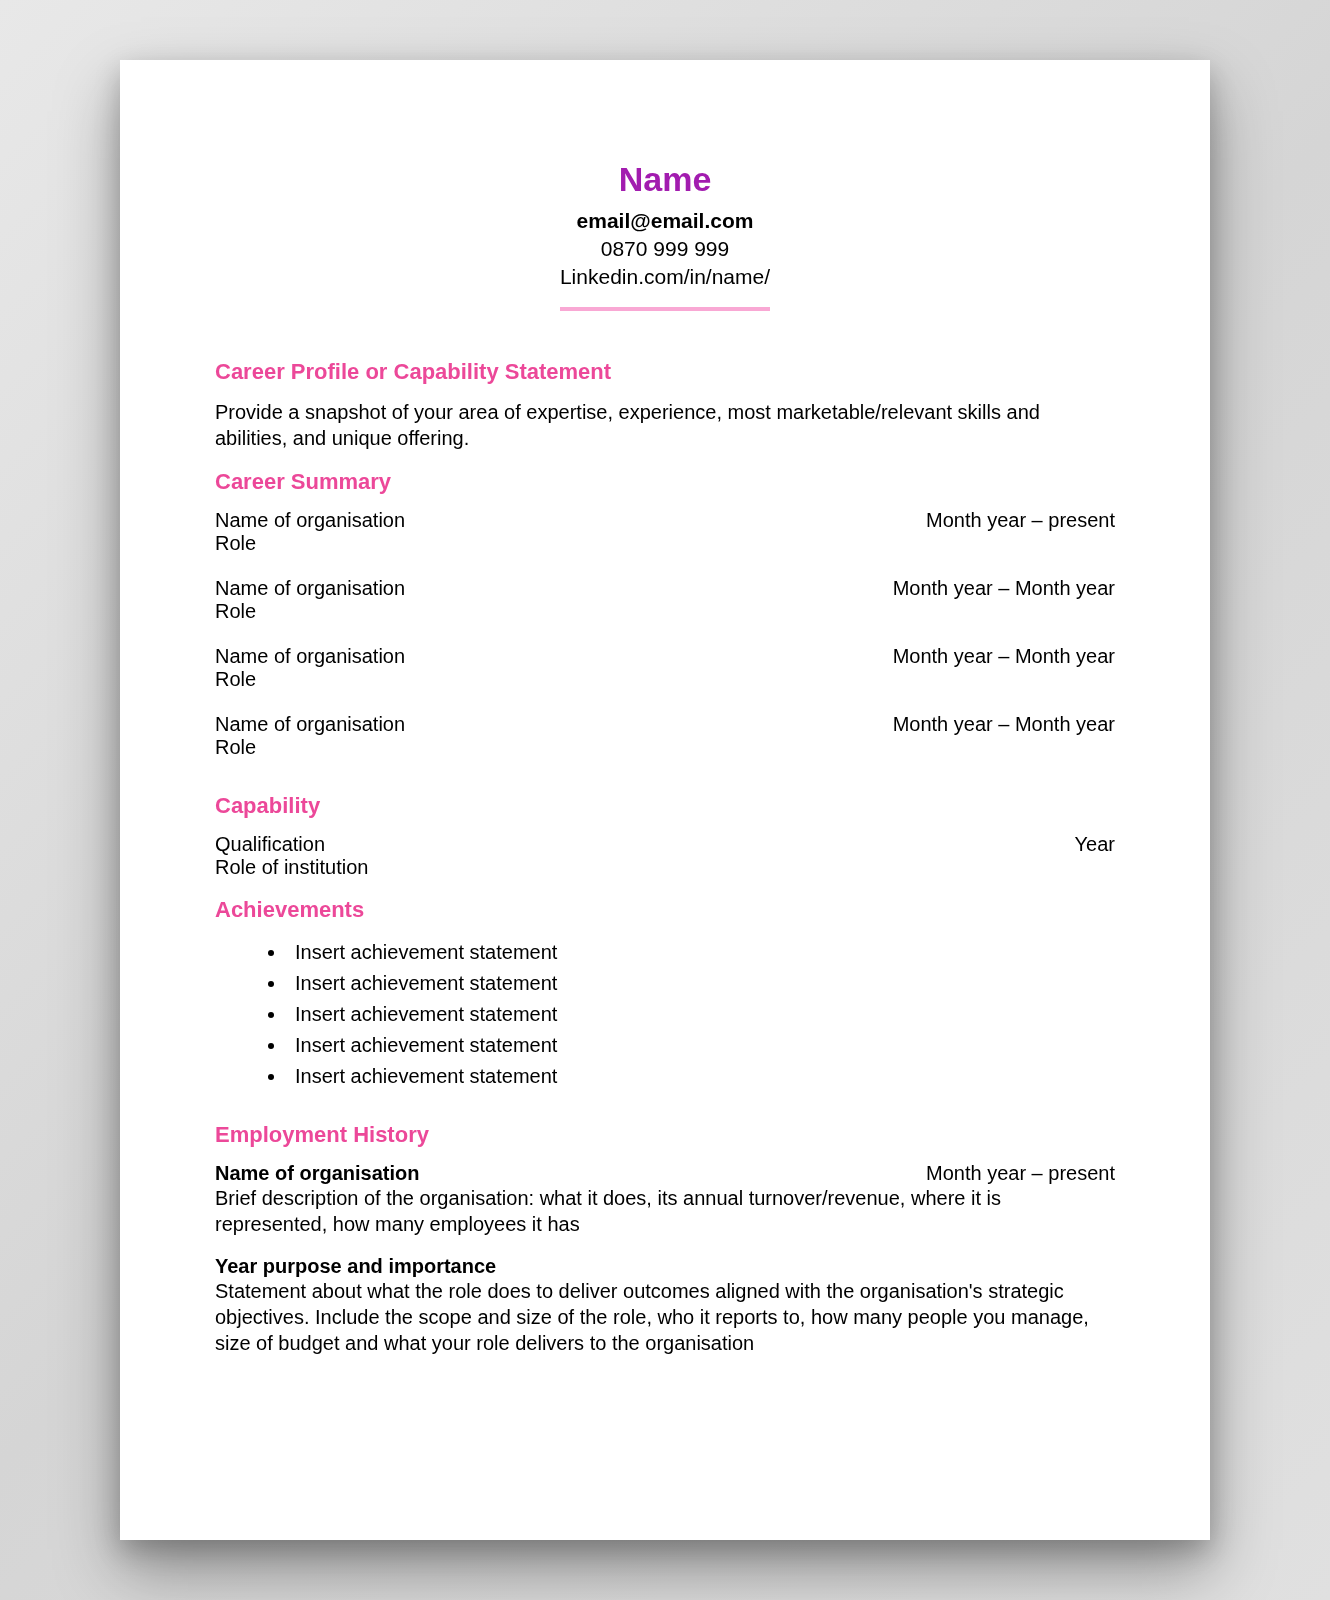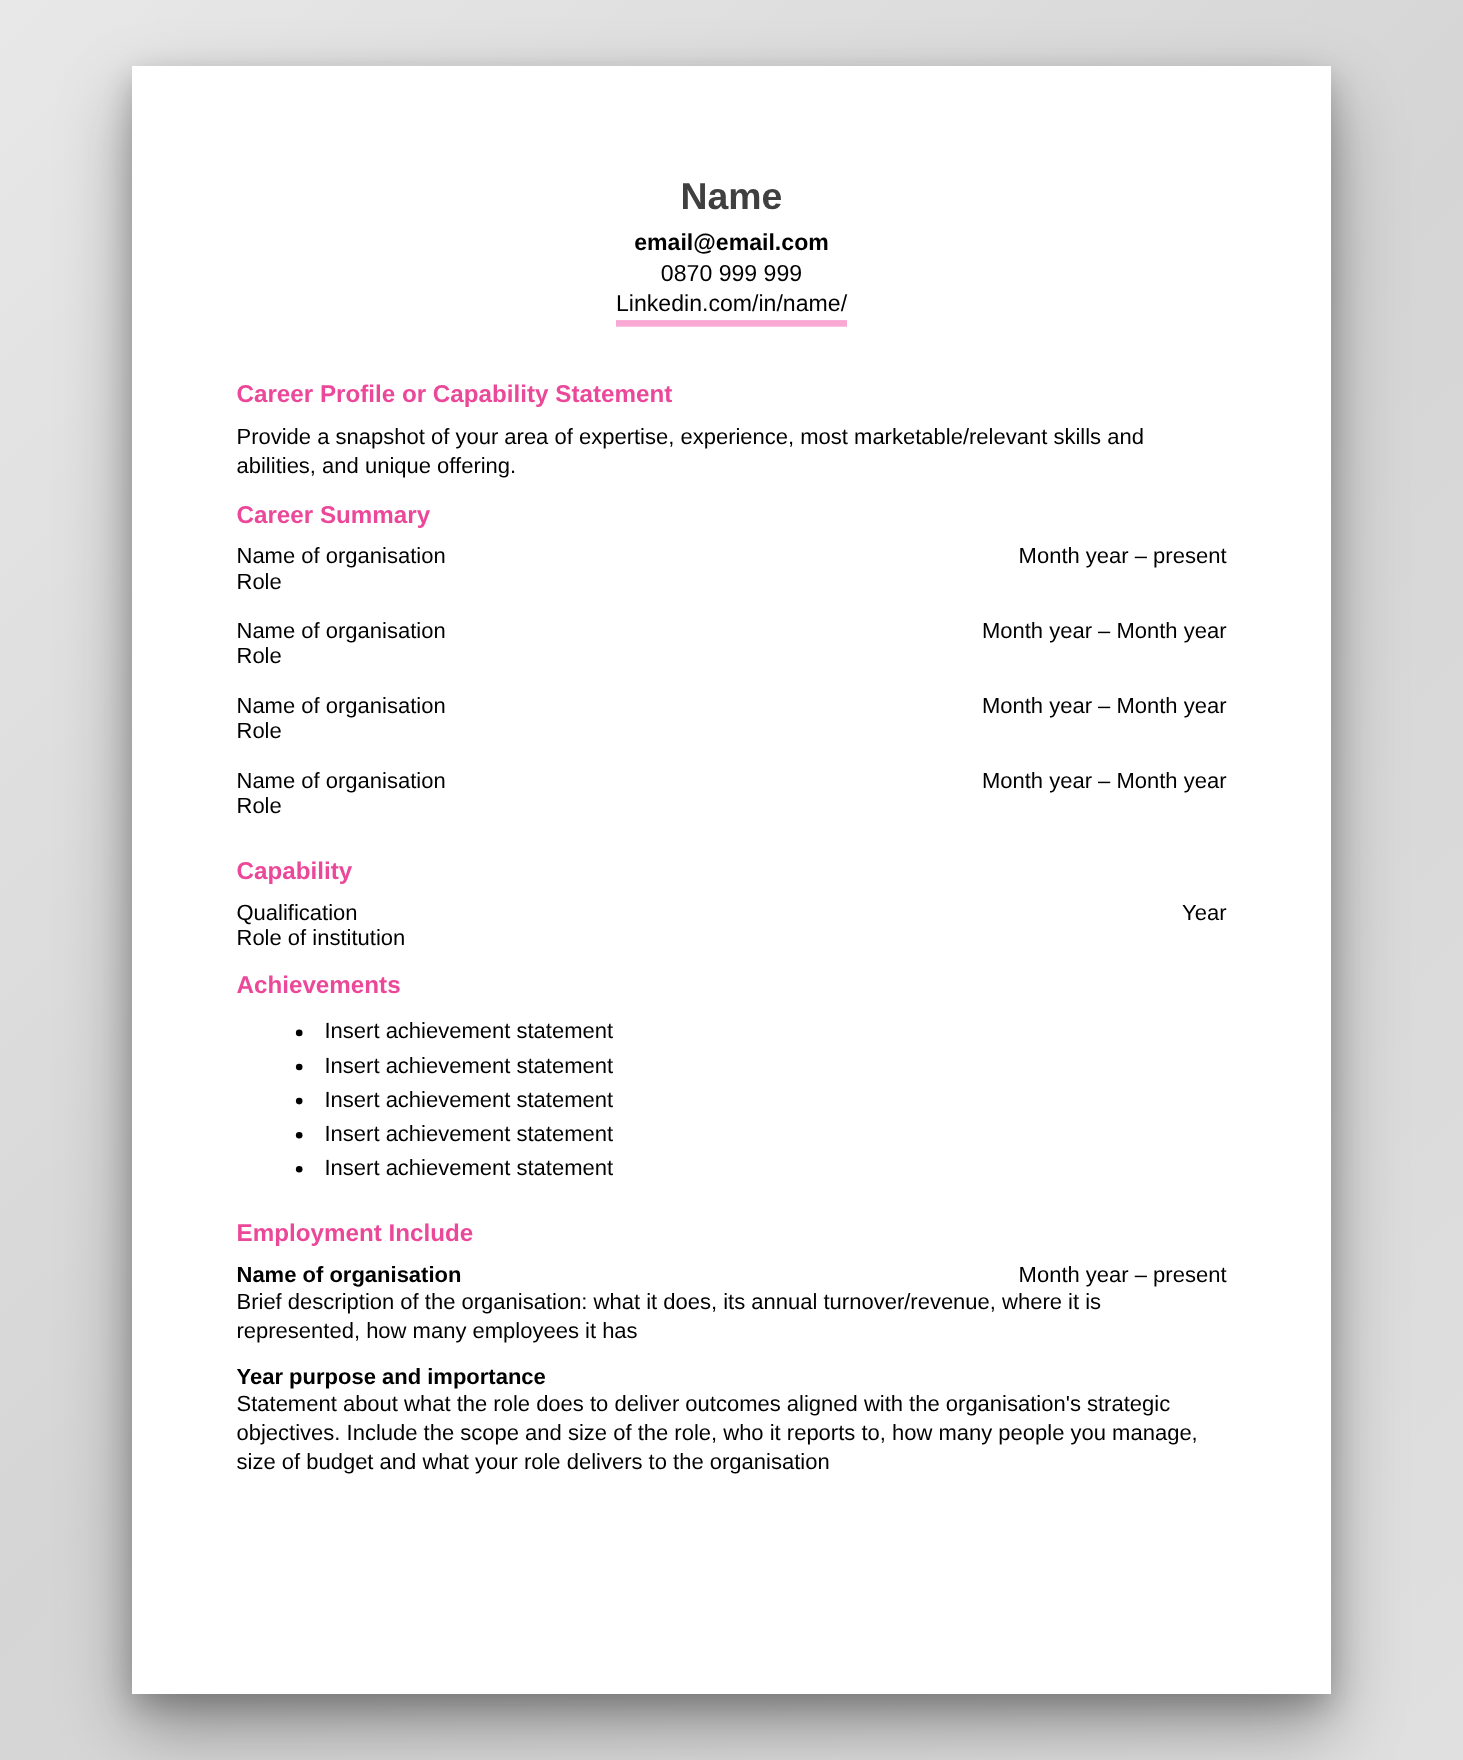--- a/index.html
+++ b/index.html
@@ -18,39 +18,39 @@
     height: 1480px;
     box-shadow: 0 30px 60px rgba(0,0,0,0.35), 0 10px 25px rgba(0,0,0,0.2);
     padding: 100px 95px 80px 95px;
     color: #000;
   }
   .header-block {
     text-align: center;
     margin-bottom: 48px;
   }
   .name {
-    color: #404040;
+    color: #a21caf;
     font-size: 34px;
     font-weight: bold;
     margin-bottom: 10px;
   }
   .email {
     font-size: 21px;
     font-weight: bold;
     margin-bottom: 4px;
   }
   .phone {
     font-size: 21px;
     margin-bottom: 4px;
   }
   .linkedin {
     font-size: 21px;
     display: inline-block;
-    border-bottom: 6px solid #f9a8d4;
-    padding-bottom: 2px;
+    border-bottom: 4px solid #f9a8d4;
+    padding-bottom: 18px;
   }
   .section-heading {
     color: #ec4899;
     font-size: 22px;
     font-weight: bold;
     margin-bottom: 14px;
   }
   .body-text {
     font-size: 20px;
     line-height: 1.3;
@@ -177,21 +177,21 @@
     <ul class="achieve-list">
       <li>Insert achievement statement</li>
       <li>Insert achievement statement</li>
       <li>Insert achievement statement</li>
       <li>Insert achievement statement</li>
       <li>Insert achievement statement</li>
     </ul>
   </div>
 
   <div>
-    <div class="section-heading">Employment Include</div>
+    <div class="section-heading">Employment History</div>
     <div class="emp-block">
       <div class="emp-header">
         <span class="emp-org">Name of organisation</span>
         <span class="emp-date">Month year – present</span>
       </div>
       <div class="emp-desc">Brief description of the organisation: what it does, its annual turnover/revenue, where it is represented, how many employees it has</div>
       <div class="emp-subhead">Year purpose and importance</div>
       <div class="emp-subdesc">Statement about what the role does to deliver outcomes aligned with the organisation's strategic objectives. Include the scope and size of the role, who it reports to, how many people you manage, size of budget and what your role delivers to the organisation</div>
     </div>
   </div>

